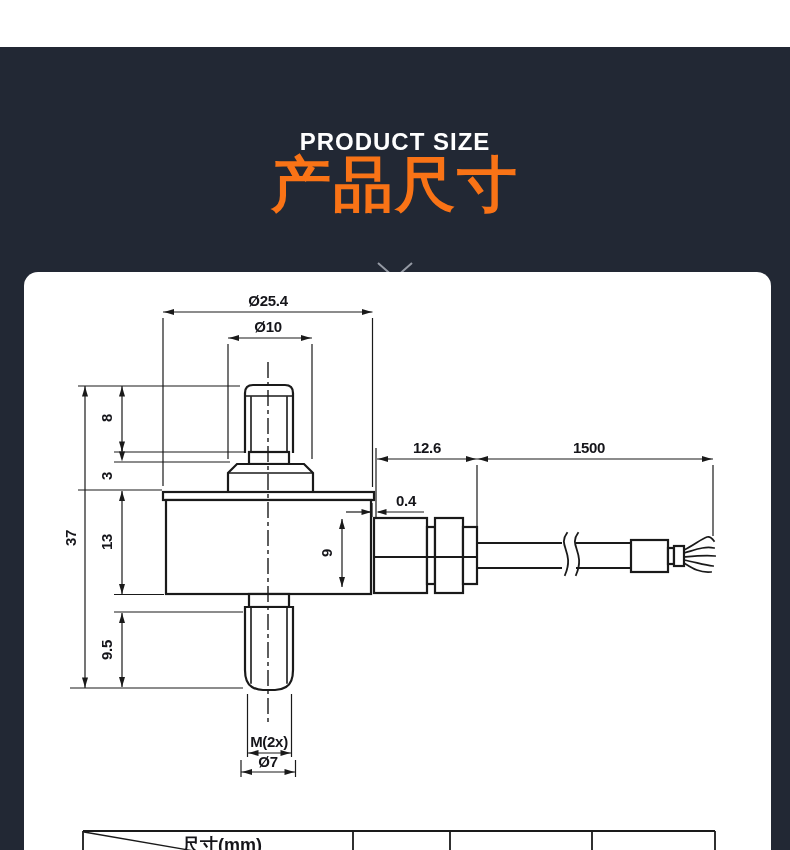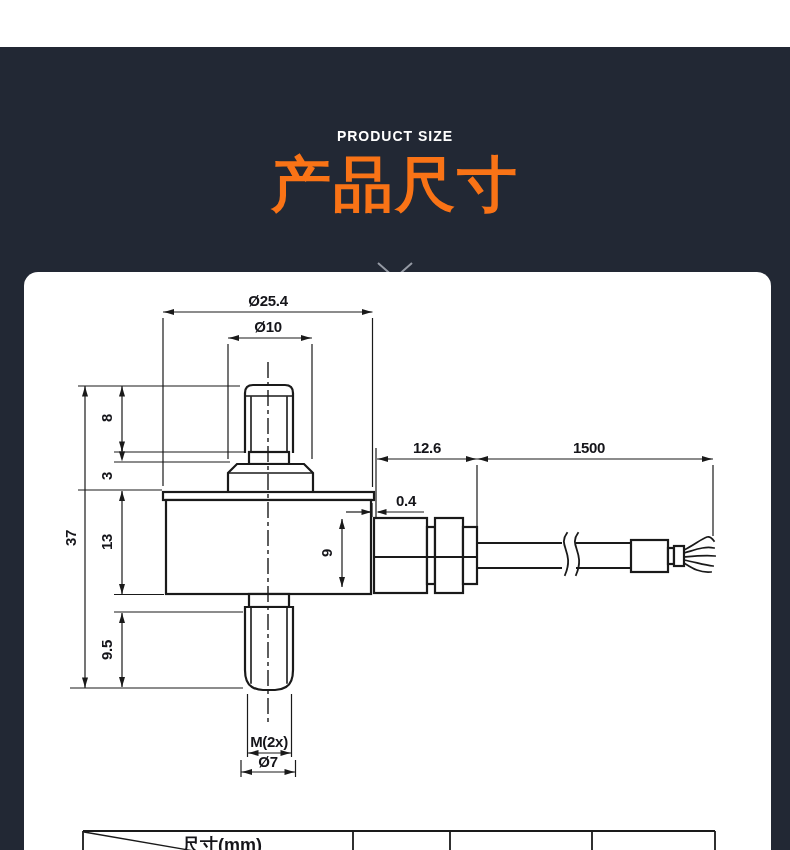--- a/index.html
+++ b/index.html
@@ -6,21 +6,21 @@
   body{
     width:790px;height:850px;position:relative;overflow:hidden;
     background:#ffffff;font-family:"Liberation Sans",sans-serif;
   }
   .dark-section{
     position:absolute;left:0;top:47px;width:790px;height:803px;
     background:#222834;
   }
   .eyebrow{
     position:absolute;top:81px;left:0;width:790px;text-align:center;
-    color:#ffffff;font-size:14px;font-weight:600;letter-spacing:1px;
+    color:#ffffff;font-size:24px;font-weight:600;letter-spacing:1px;
   }
   .big-title{
     position:absolute;top:98px;left:0;width:790px;text-align:center;
     color:#f97316;font-size:60px;font-weight:bold;letter-spacing:2px;
     font-family:"Liberation Sans","DejaVu Sans",sans-serif;
   }
   .chevron-wrap{
     position:absolute;top:214px;left:377px;width:36px;height:20px;
   }
   .card{

